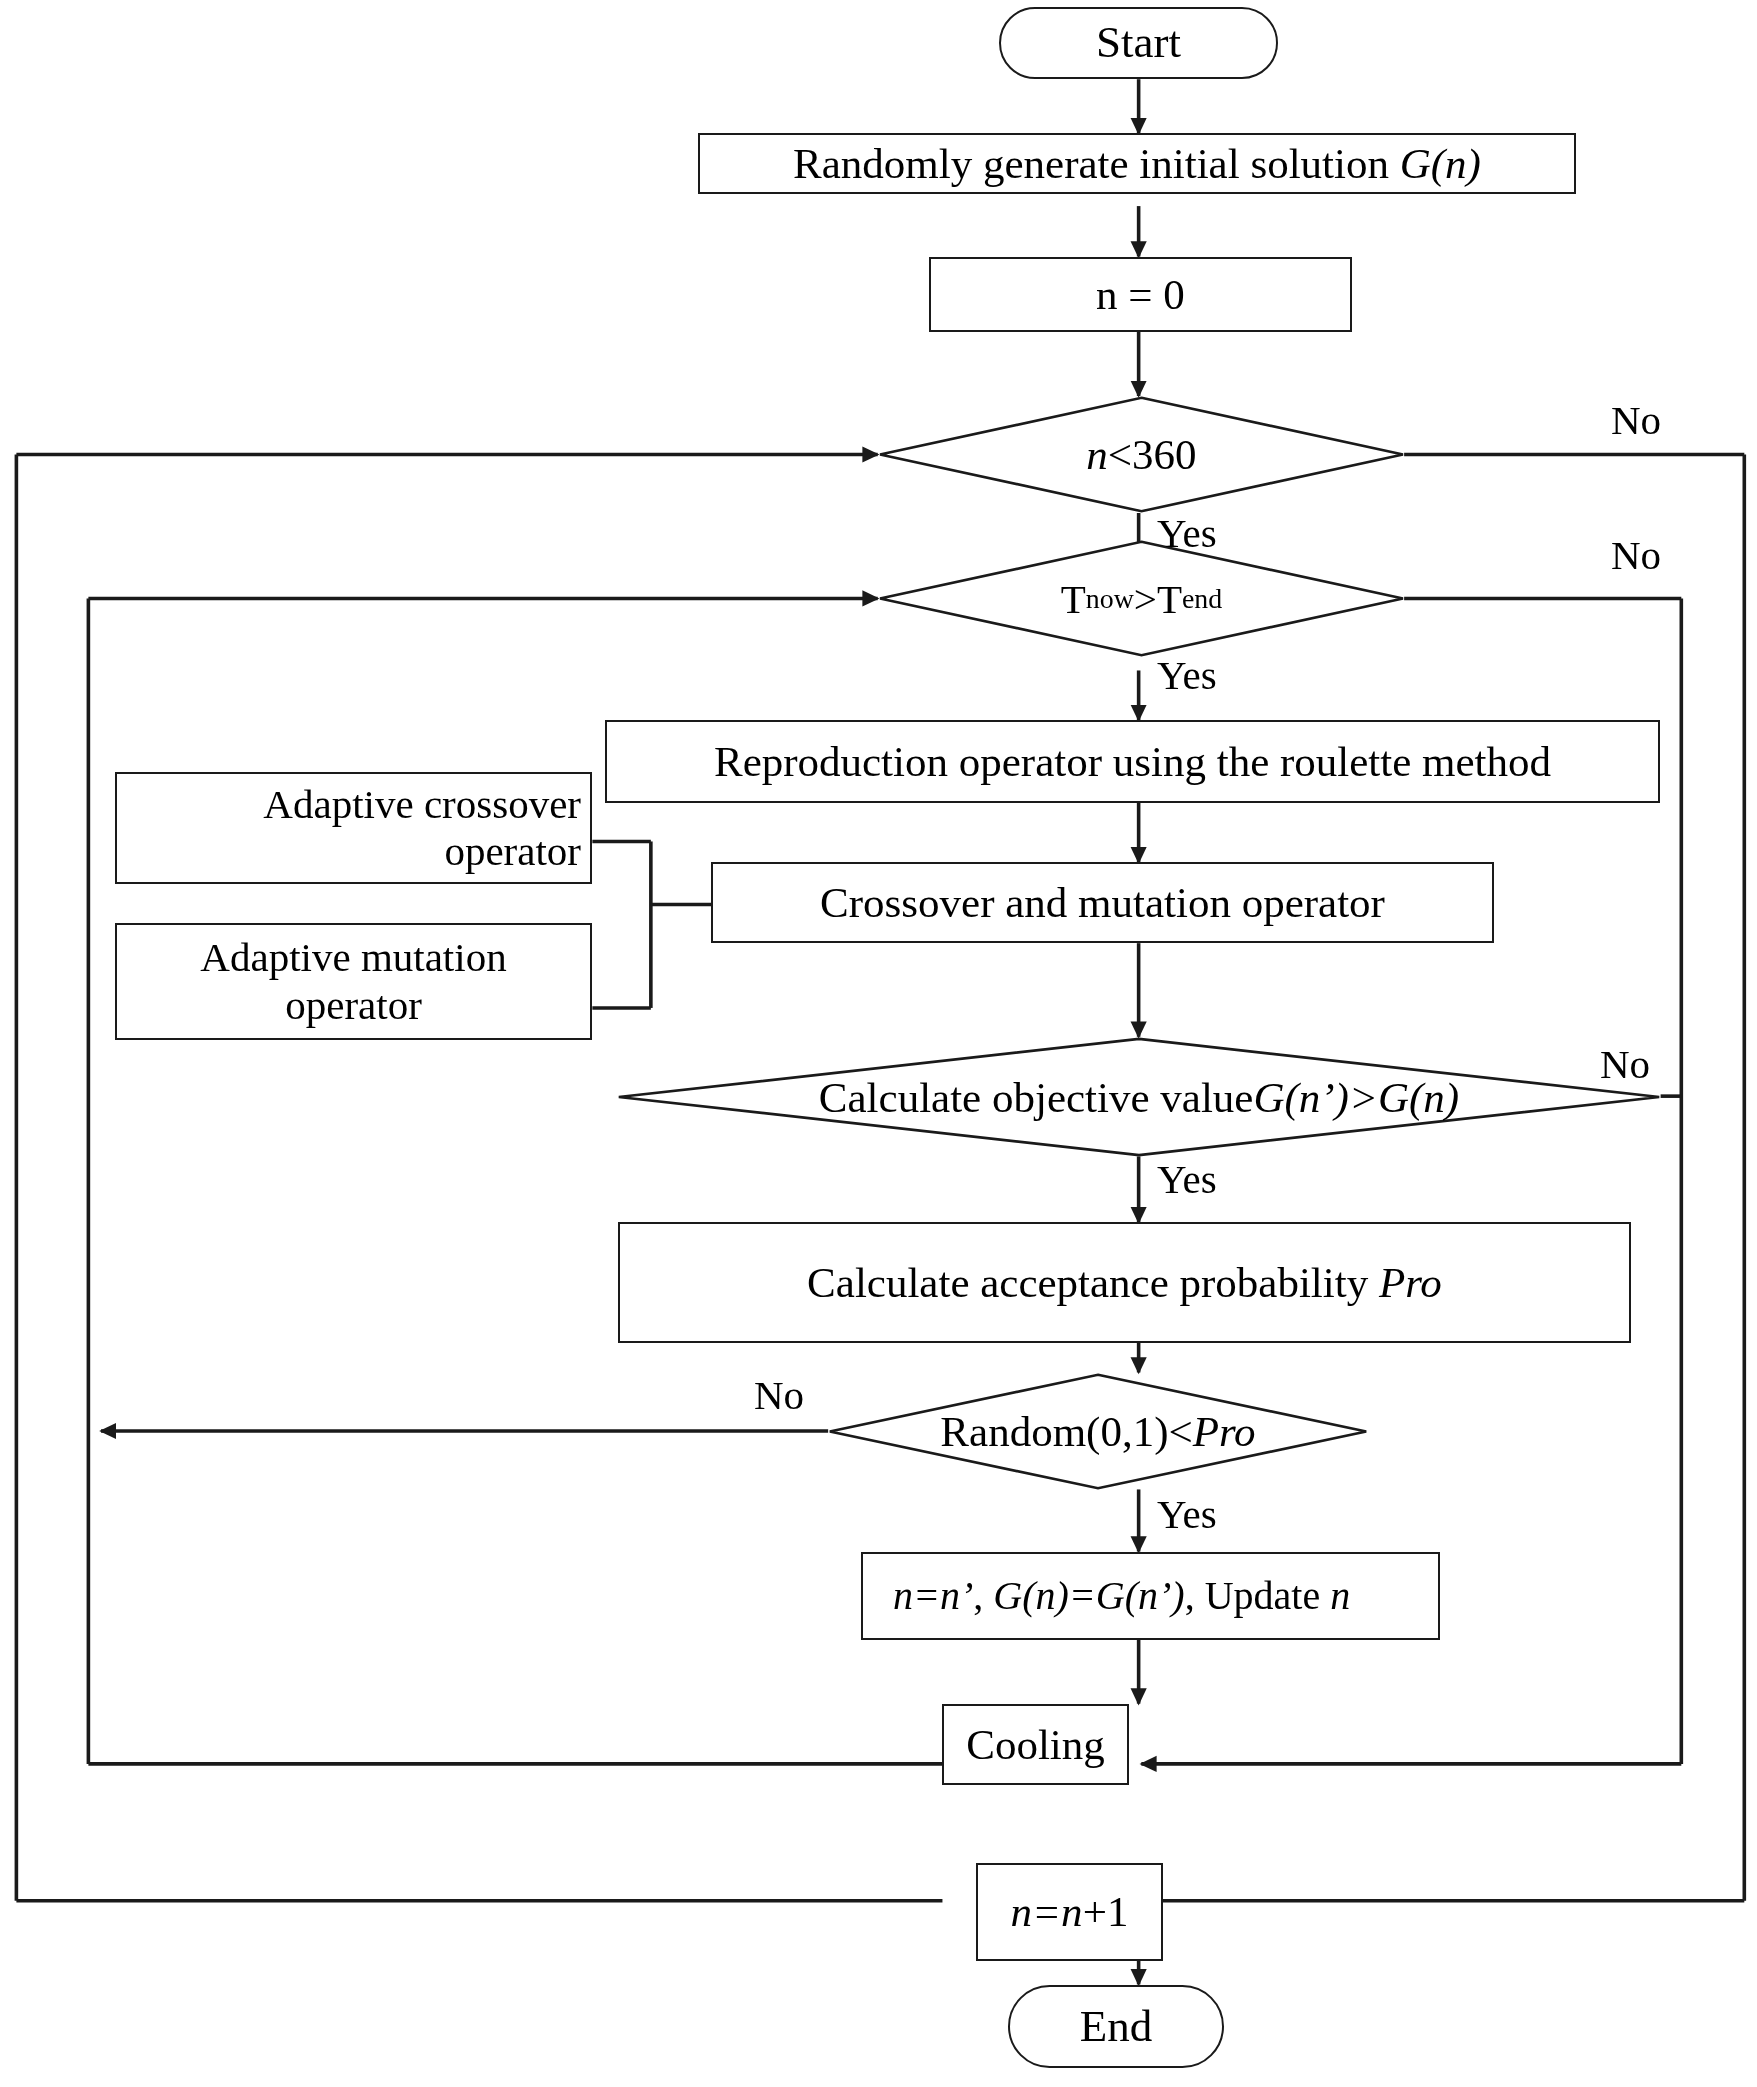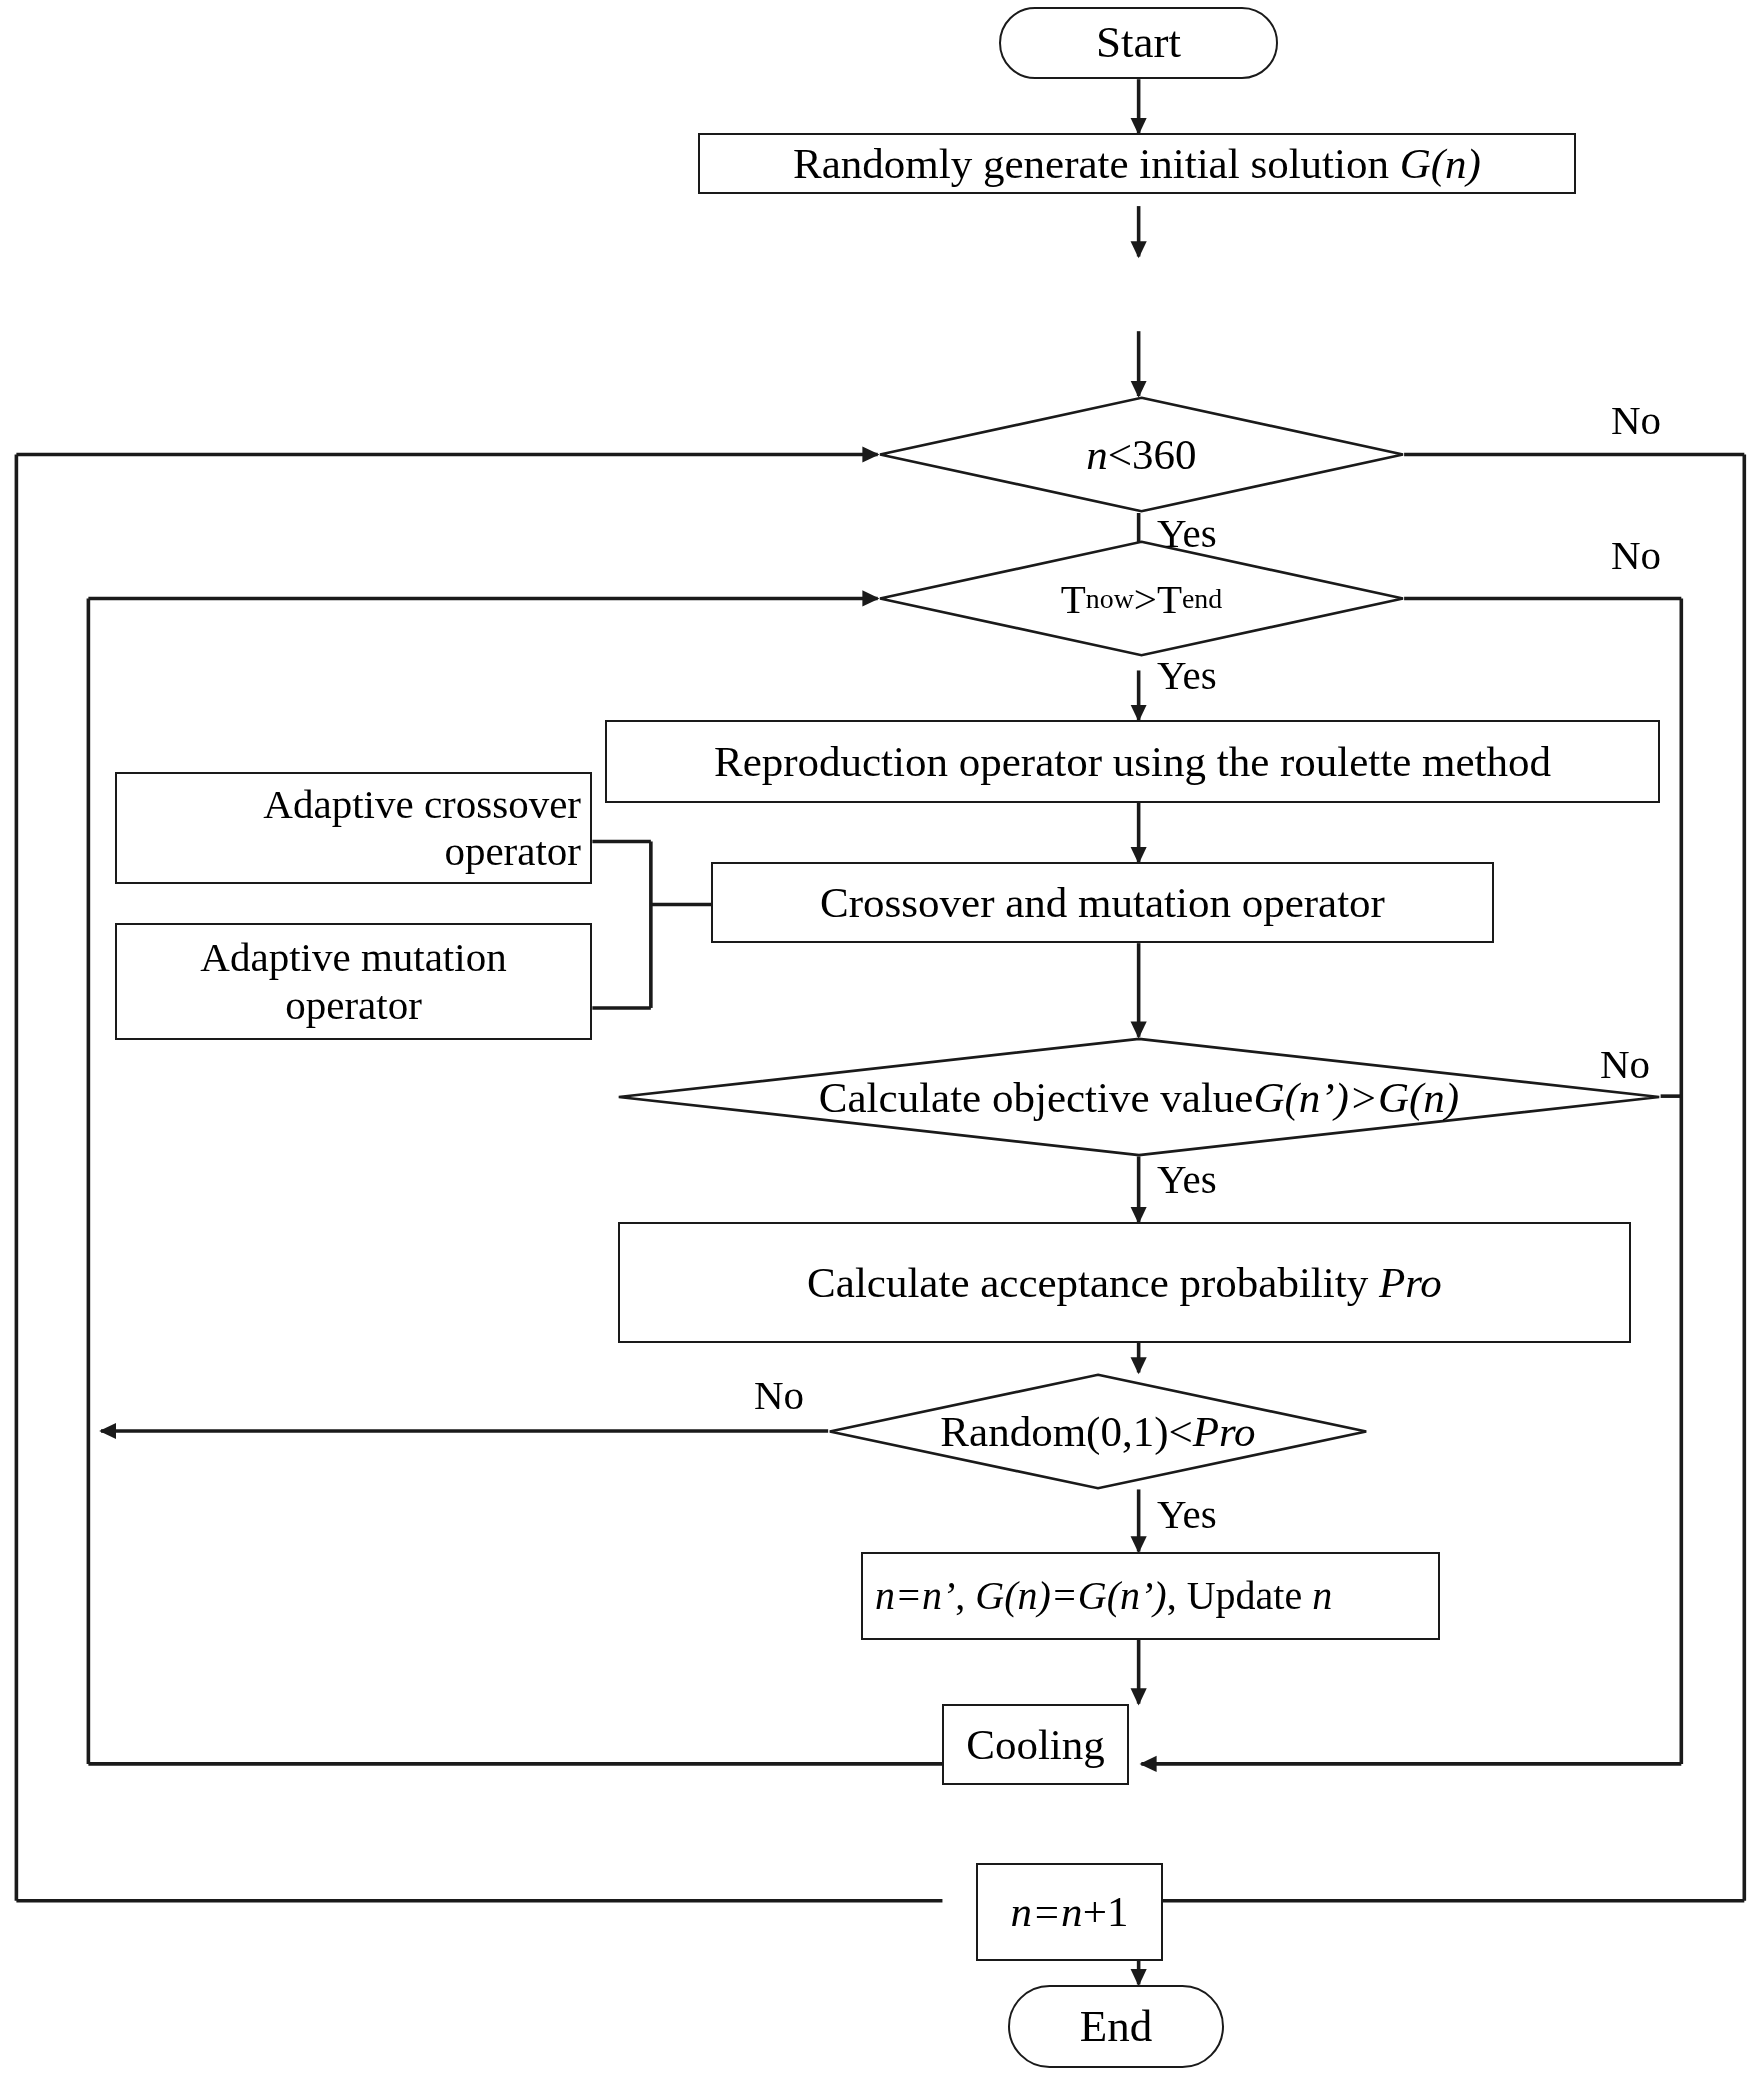--- a/index.html
+++ b/index.html
@@ -94,20 +94,23 @@
   <div class="node term f50" style="left:999px;top:7.2px;width:279px;height:72px;font-family:Liberation Serif, serif;">
     <span class="nodetext">Start</span>
   </div>
 
   <div class="node rect f48" style="left:698px;top:133px;width:878px;height:61px;">
     <span class="nodetext">
       <span>Randomly generate initial solution </span><span class="it">G(n)</span>
     </span>
   </div>
 
+  <div class="node rect f48" style="left:929px;top:257px;width:423px;height:75px;">
+    <span class="nodetext">n = 0</span>
+  </div>
 
   <div class="diamond-wrap" style="left:878px;top:396px;width:527px;height:117px;">
     <svg width="527" height="117" viewBox="0 0 585 130">
       <polygon points="292.5,2 583,65 292.5,128 2,65" fill="#ffffff" stroke="#1a1a1a" stroke-width="3"></polygon>
     </svg>
     <div class="diamond-text f48">
       <span class="it">n</span>
         <span>&lt;360</span>
     </div>
   </div>
@@ -165,21 +168,21 @@
     <svg width="540" height="117" viewBox="0 0 600 130">
       <polygon points="300,2 598,65 300,128 2,65" fill="#ffffff" stroke="#1a1a1a" stroke-width="3"></polygon>
     </svg>
     <div class="diamond-text f48">
       <span>Random(0,1)&lt;</span>
         <span class="it">Pro</span>
     </div>
   </div>
 
   <div class="node rect f44" style="left:861px;top:1552px;width:579px;height:88px;">
-    <span class="nodetext" style="text-align:left;padding-left:12px;">
+    <span class="nodetext" style="text-align:left;padding-left:30px;">
       <span class="it">n=n’</span><span>, </span><span class="it">G(n)=G(n’)</span><span>, Update </span><span class="it">n</span>
     </span>
   </div>
 
   <div class="node rect f48" style="left:942px;top:1704px;width:187px;height:81px;">
     <span class="nodetext">Cooling</span>
   </div>
 
   <div class="node rect f48" style="left:976px;top:1863px;width:187px;height:98px;">
     <span class="nodetext">

